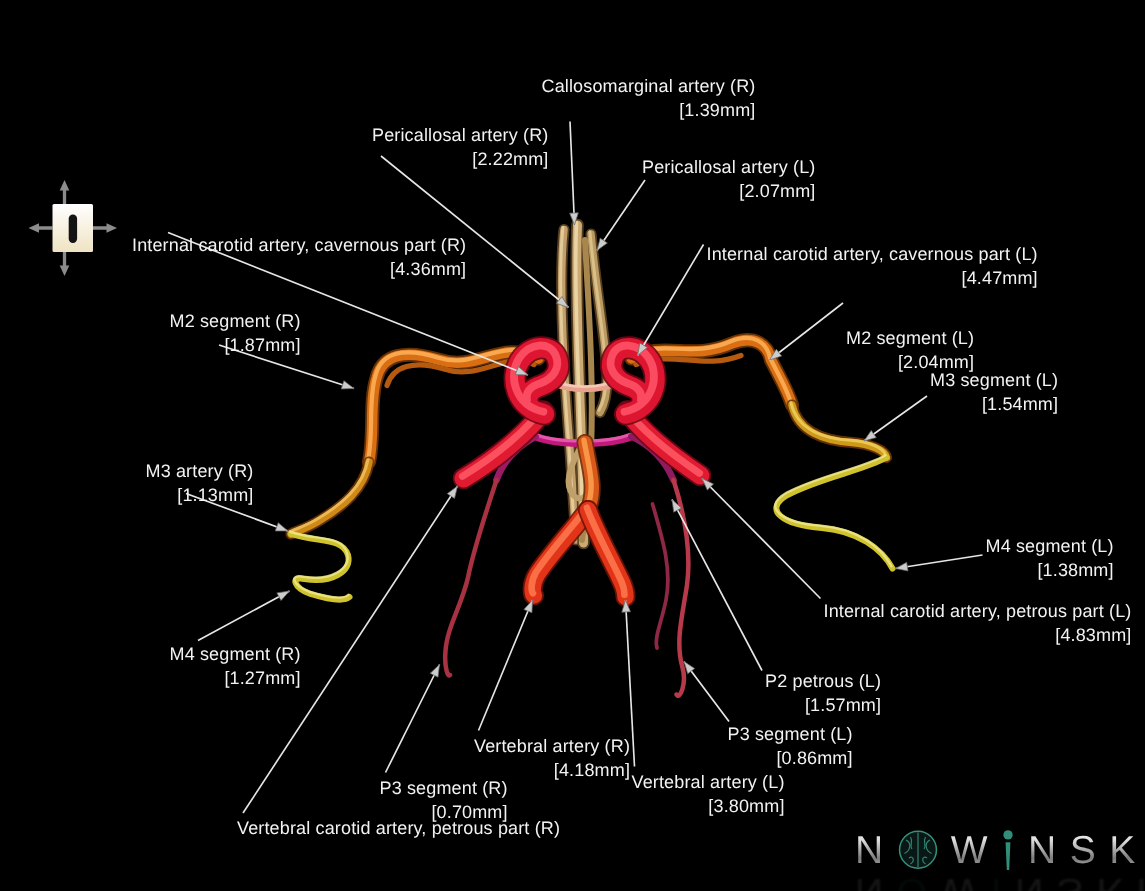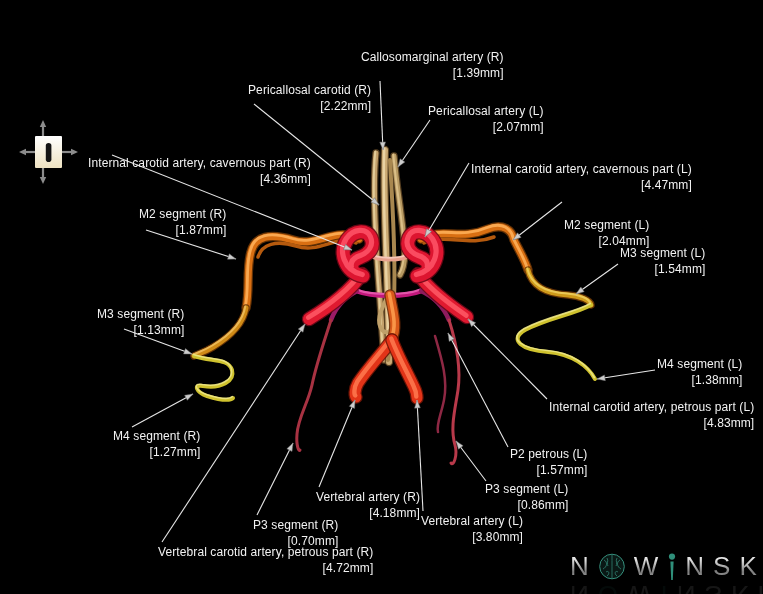--- a/index.html
+++ b/index.html
@@ -182,49 +182,49 @@
         <polygon points="305,324 303.0369468310552,332.2798805701469 298.18723126479136,329.0986451298913" fill="#cccccc" stroke="#666666" stroke-width="0.5"></polygon>
       </g>
   </svg>
 
   <div id="labels">
       <div class="label" style="left: 361px; top: 49px;">
         <div>Callosomarginal artery (R)</div>
         <div class="l2">[1.39mm]</div>
       </div>
       <div class="label" style="left: 248px; top: 82px;">
-        <div>Pericallosal carotid (R)</div>
+        <div>Pericallosal artery (R)</div>
         <div class="l2">[2.22mm]</div>
       </div>
       <div class="label" style="left: 428px; top: 103px;">
         <div>Pericallosal artery (L)</div>
         <div class="l2">[2.07mm]</div>
       </div>
       <div class="label" style="left: 88px; top: 135px; margin-top: 20px;">
         <div>Internal carotid artery, cavernous part (R)</div>
         <div class="l2">[4.36mm]</div>
       </div>
       <div class="label" style="left: 471px; top: 144px; margin-top: 17px;">
         <div>Internal carotid artery, cavernous part (L)</div>
         <div class="l2">[4.47mm]</div>
       </div>
       <div class="label" style="left: 564px; top: 181px; margin-top: 36px;">
         <div>M2 segment (L)</div>
         <div class="l2">[2.04mm]</div>
       </div>
-      <div class="label" style="left: 113px; top: 206px; margin-left: 26px;">
+      <div class="label" style="left: 113px; top: 206px;">
         <div>M2 segment (R)</div>
         <div class="l2">[1.87mm]</div>
       </div>
       <div class="label" style="left: 620px; top: 245px;">
         <div>M3 segment (L)</div>
         <div class="l2">[1.54mm]</div>
       </div>
       <div class="label" style="left: 97px; top: 306px;">
-        <div>M3 segment (R)</div>
+        <div>M3 artery (R)</div>
         <div class="l2">[1.13mm]</div>
       </div>
       <div class="label" style="left: 657px; top: 356px;">
         <div>M4 segment (L)</div>
         <div class="l2">[1.38mm]</div>
       </div>
       <div class="label" style="left: 113px; top: 428px;">
         <div>M4 segment (R)</div>
         <div class="l2">[1.27mm]</div>
       </div>
@@ -247,21 +247,20 @@
       <div class="label" style="left: 316px; top: 489px;">
         <div>Vertebral artery (R)</div>
         <div class="l2">[4.18mm]</div>
       </div>
       <div class="label" style="left: 253px; top: 517px;">
         <div>P3 segment (R)</div>
         <div class="l2">[0.70mm]</div>
       </div>
       <div class="label" style="left: 158px; top: 544px;">
         <div>Vertebral carotid artery, petrous part (R)</div>
-        <div class="l2">[4.72mm]</div>
       </div>
     </div>
 
   <svg id="orient" width="66" height="70" viewBox="0 0 66 70">
     <defs>
       <linearGradient id="faceGrad" x1="0" y1="0" x2="0" y2="1">
         <stop offset="0" stop-color="#ffffff"></stop>
         <stop offset="1" stop-color="#efe3c2"></stop>
       </linearGradient>
     </defs>

